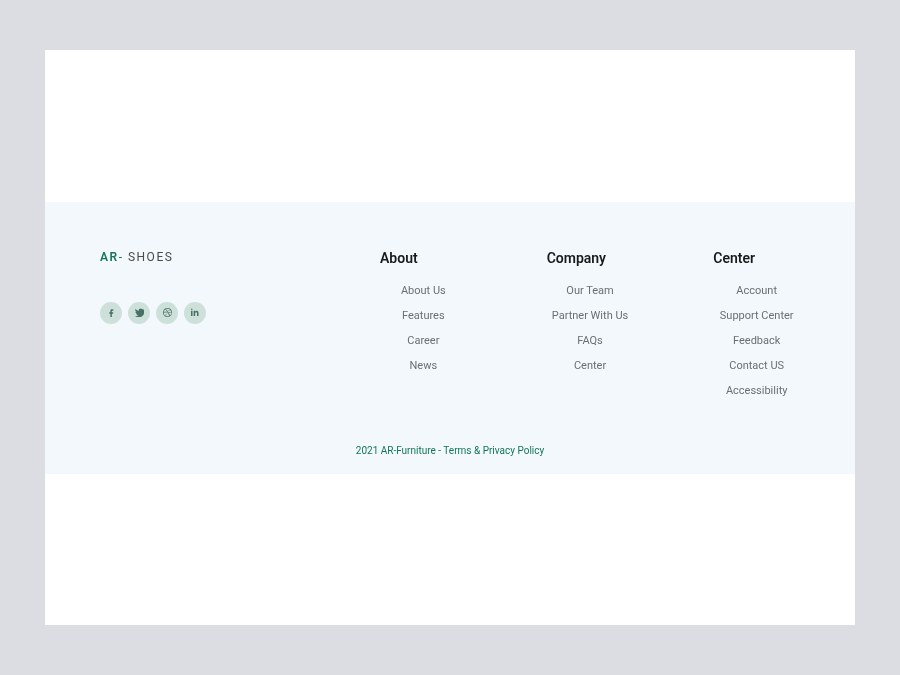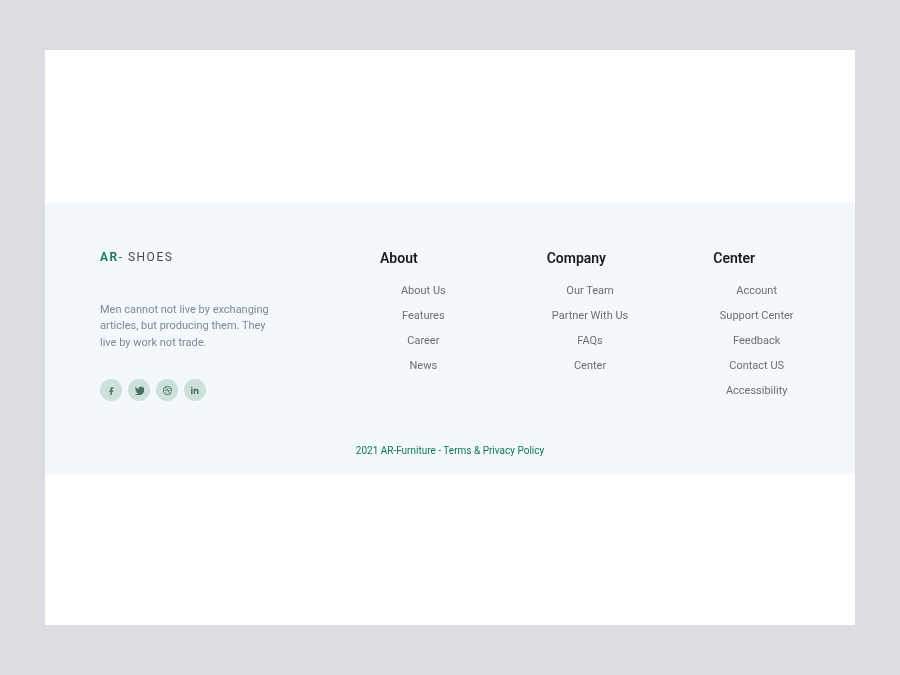--- a/index.html
+++ b/index.html
@@ -114,21 +114,20 @@
 <div class="page">
   <div class="page-top"></div>
 
   <footer class="footer">
     <div class="footer-content">
 
       <div class="brand-section">
         <div class="logo">
           <span class="logo-ar">AR</span><span class="logo-dash">- </span><span class="logo-shoes">SHOES</span>
         </div>
-        <p class="brand-text">Men cannot not live by exchanging articles, but producing them. They live by work not trade.</p>
         <div class="social-icons">
           <a class="social-icon">
             <svg viewBox="0 0 24 24">
                 <path d="M13 3h4v4h-3c-1 0-1 1-1 1v3h4l-1 4h-3v9h-4v-9H6v-4h3V7c0-3 2-4 4-4z"></path>
               </svg>
           </a>
           <a class="social-icon">
             <svg viewBox="0 0 24 24">
                 <path d="M23 4c-1 1-2 1-3 1 1-1 2-2 2-3-1 1-2 1-3 1-1-1-2-2-4-2-3 0-5 2-5 5v1C6 7 3 5 1 2c0 0-2 5 3 8-1 0-2 0-3-1 0 3 2 5 5 6-1 0-2 0-3 0 1 2 3 4 6 4-2 2-5 3-8 3h-1c3 2 6 3 9 3 11 0 17-9 16-17 1-1 2-2 3-3z"></path>
               </svg>

